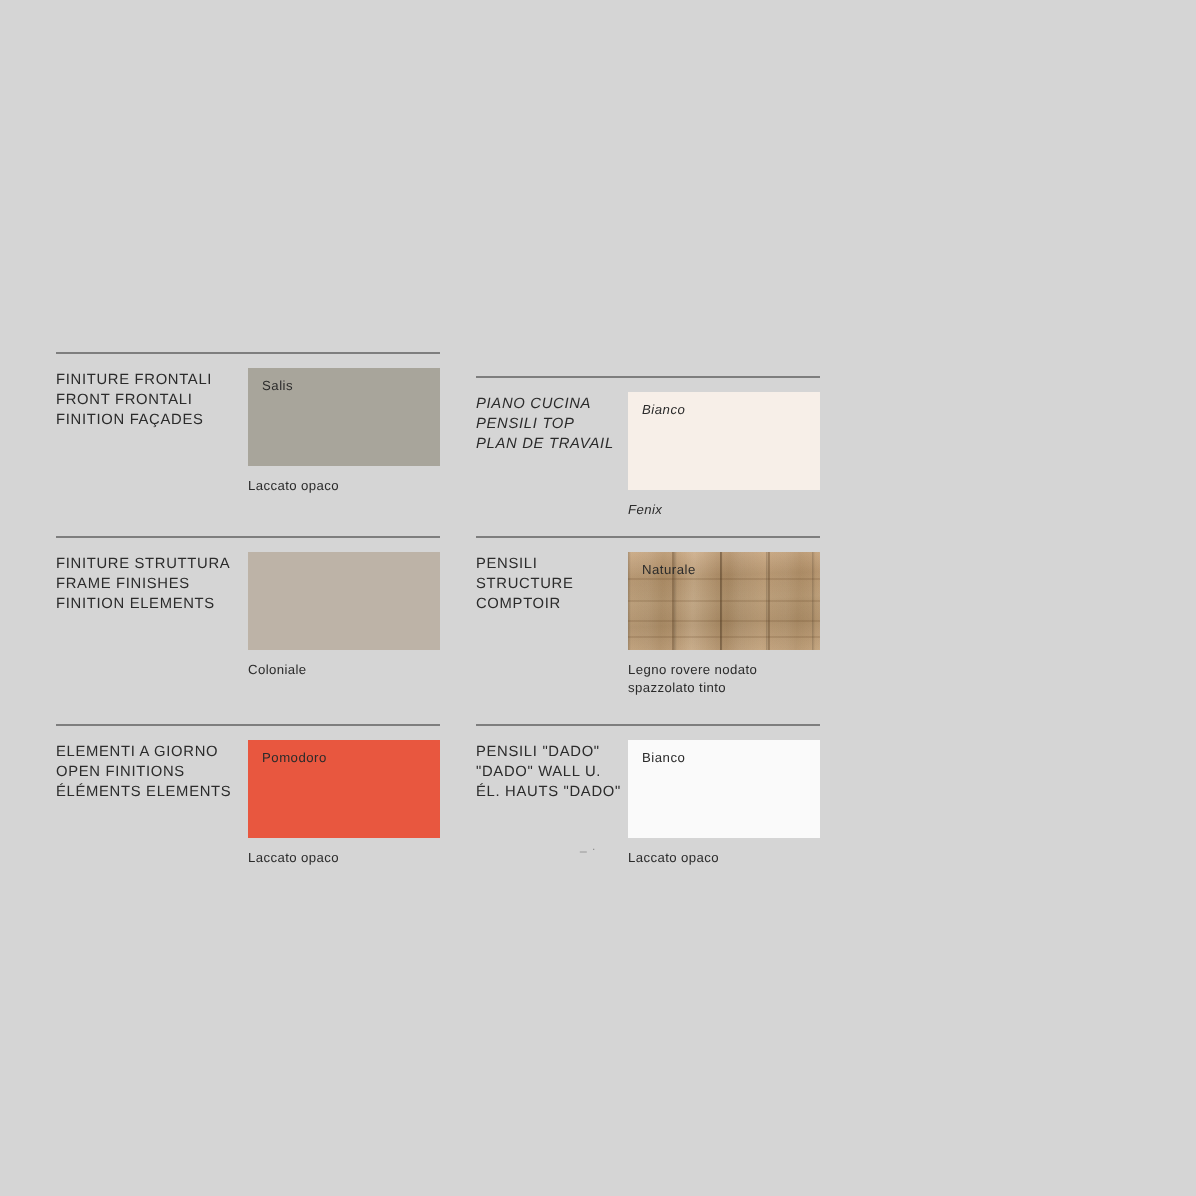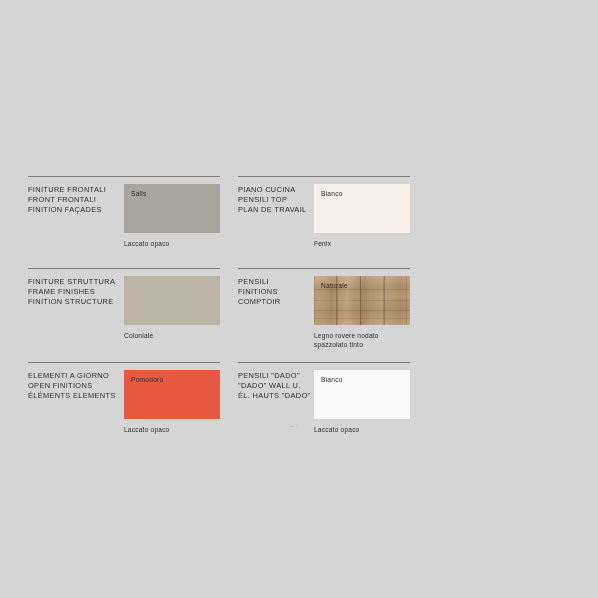--- a/index.html
+++ b/index.html
@@ -140,21 +140,21 @@
     <div class="swatchwrap" style="left:96px;">
       <div class="swatch" style="width:96px; height:49px; background:#a8a59b;">
         <span class="swatch-name">Salis</span>
       </div>
     </div>
     <div class="caption" style="left:96px; top:63px;">
       <div>Laccato opaco</div>
     </div>
   </div>
 
-  <div class="cell" style="left:238px; top:176px; width:172px; height:80px;">
+  <div class="cell" style="left:238px; top:188px; width:172px; height:80px;font-style:italic;">
     <div class="rule" style="width:172px;"></div>
     <div class="labels" style="width:76px;">
       <div>PIANO CUCINA</div>
       <div>PENSILI TOP</div>
       <div>PLAN DE TRAVAIL</div>
     </div>
     <div class="swatchwrap" style="left:76px;">
       <div class="swatch" style="width:96px; height:49px; background:#f7efe8;">
         <span class="swatch-name">Bianco</span>
       </div>
@@ -163,35 +163,35 @@
       <div>Fenix</div>
     </div>
   </div>
 
 
   <div class="cell" style="left:28px; top:268px; width:192px; height:80px;">
     <div class="rule" style="width:192px;"></div>
     <div class="labels" style="width:96px;">
       <div>FINITURE STRUTTURA</div>
       <div>FRAME FINISHES</div>
-      <div>FINITION STRUCTURE</div>
+      <div>FINITION ELEMENTS</div>
     </div>
     <div class="swatchwrap" style="left:96px;">
       <div class="swatch" style="width:96px; height:49px; background:#bdb3a7;"></div>
     </div>
     <div class="caption" style="left:96px; top:63px;">
       <div>Coloniale</div>
     </div>
   </div>
 
   <div class="cell" style="left:238px; top:268px; width:172px; height:90px;">
     <div class="rule" style="width:172px;"></div>
     <div class="labels" style="width:76px;">
       <div>PENSILI</div>
-      <div>FINITIONS</div>
+      <div>STRUCTURE</div>
       <div>COMPTOIR</div>
     </div>
     <div class="swatchwrap" style="left:76px;">
       <div class="swatch" style="width:96px; height:49px; background:#b8956a;">
         <span class="wood">
           <span class="seam" style="left:22px;"></span>
           <span class="seam" style="left:46px;"></span>
           <span class="seam" style="left:70px;"></span>
           <span class="grain" style="top:13px;"></span>
           <span class="grain" style="top:24px;"></span>

